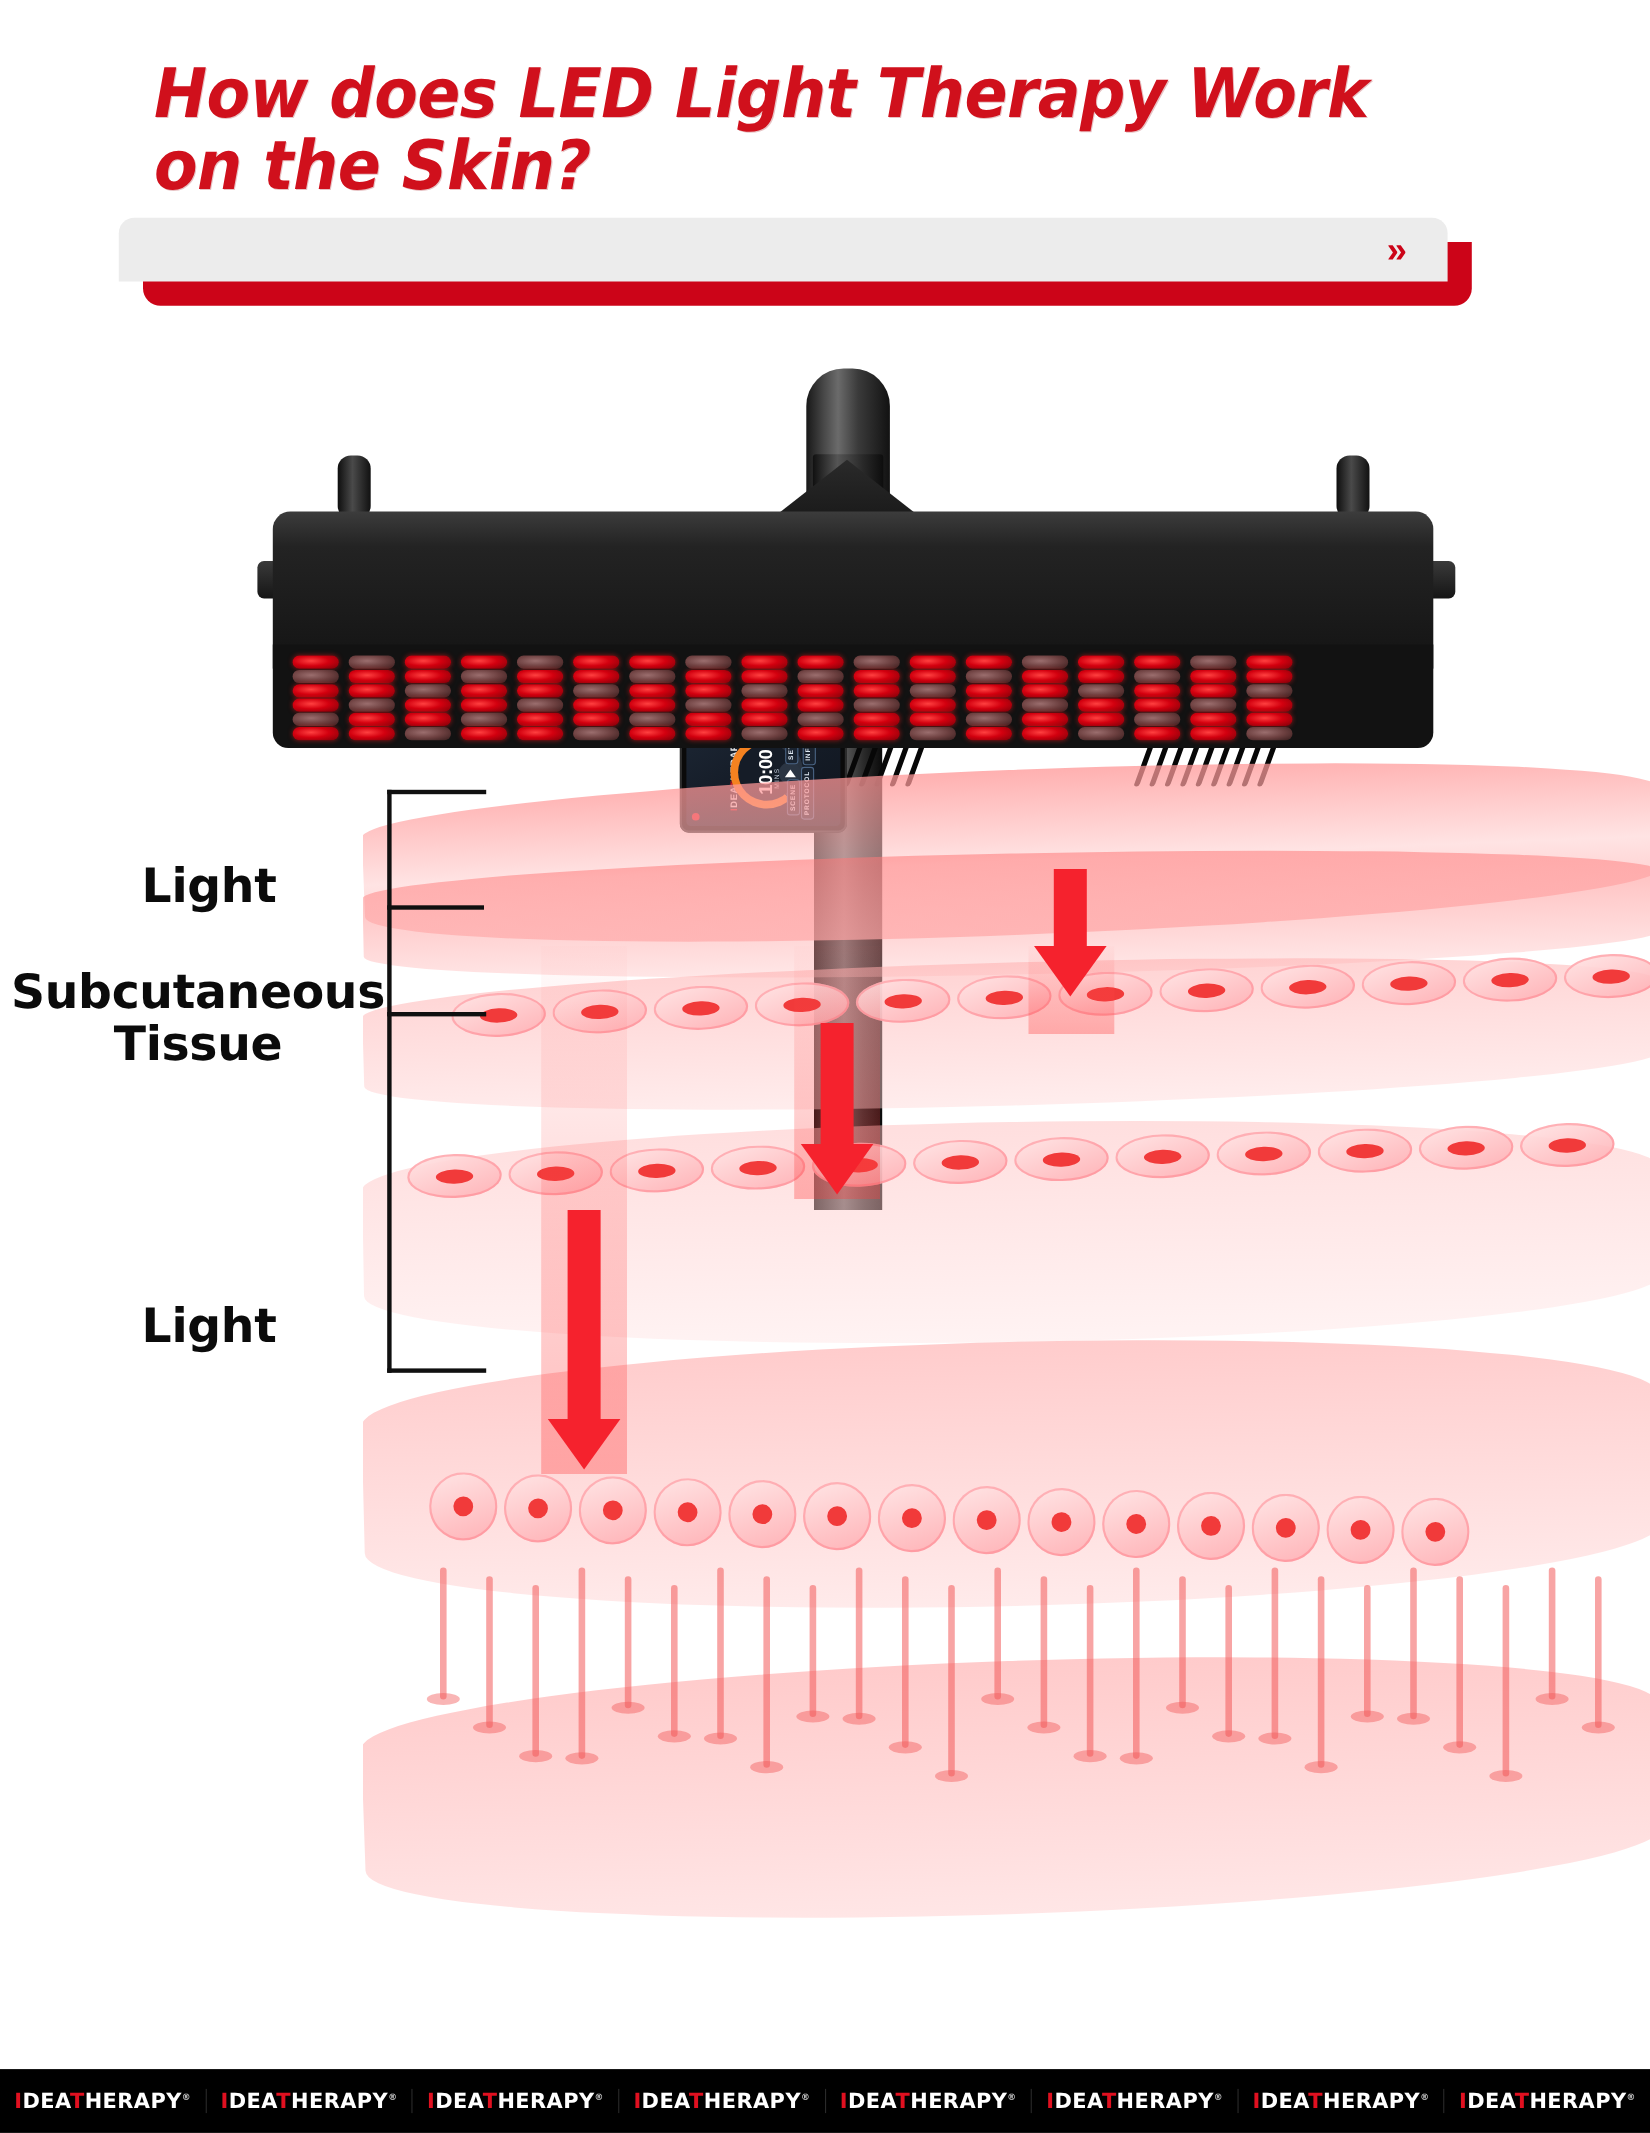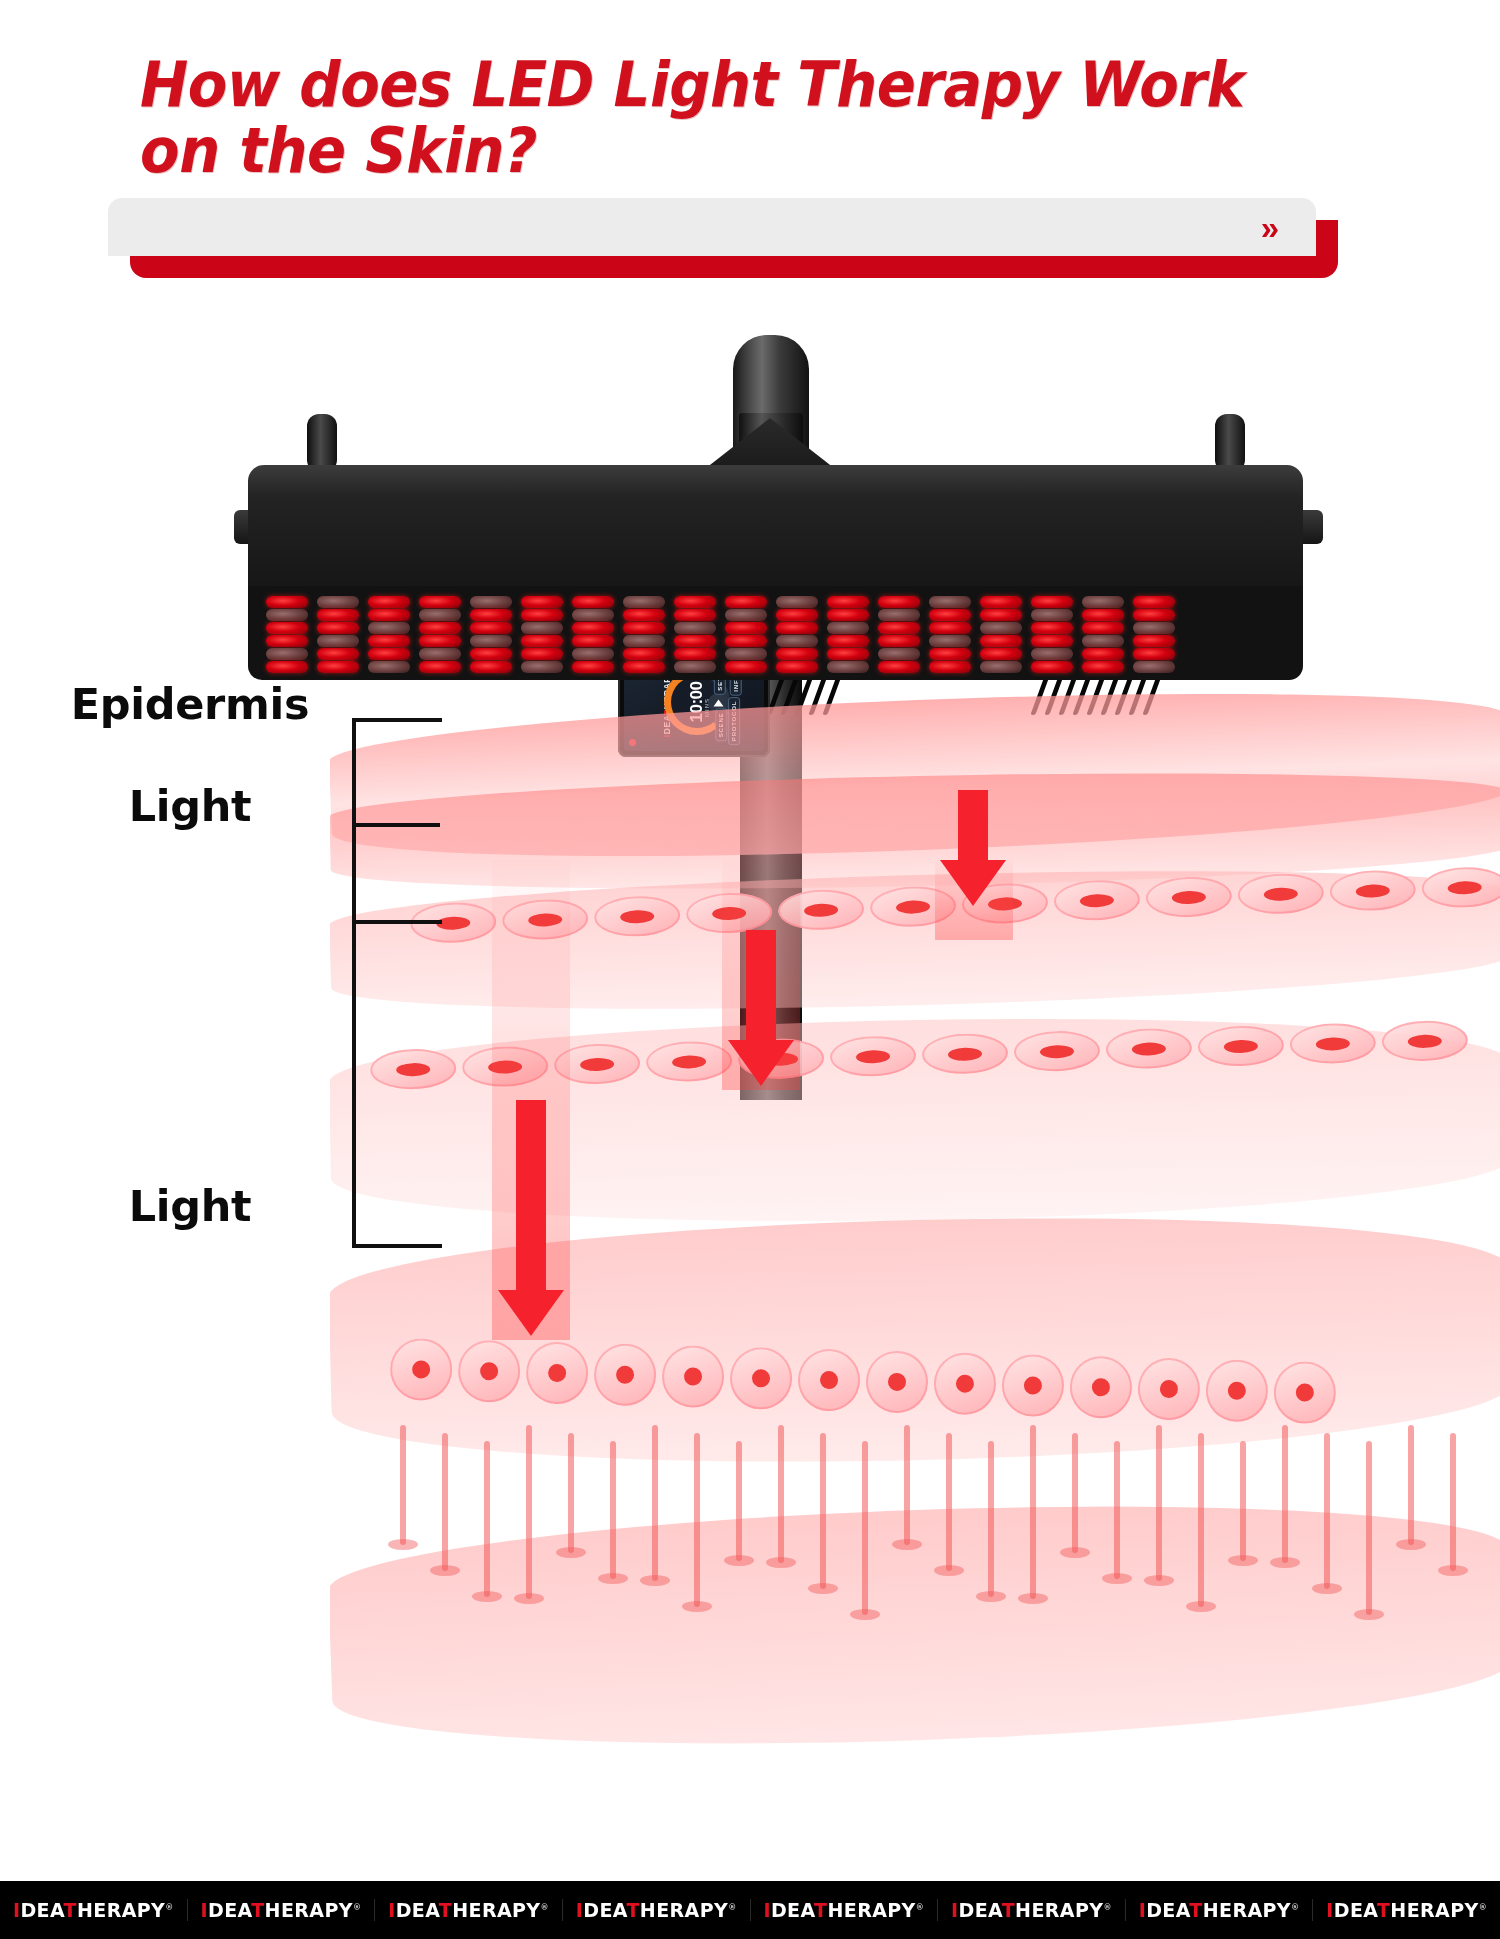--- a/index.html
+++ b/index.html
@@ -663,22 +663,25 @@
 <div class="arrow" id="arrow2">
   <div class="shaft"></div>
   <div class="head"></div>
 </div>
 <div class="arrow" id="arrow1">
   <div class="shaft"></div>
   <div class="head"></div>
 </div>
 
 <div id="labels">
-  <div class="layer-label" id="lbl-epidermis">Epidermis</div>
   <div class="layer-label" id="lbl-dermis">Light</div>
+  <div class="layer-label" id="lbl-subcutaneous">
+    <span>Subcutaneous</span><br>
+    <span>Tissue</span>
+  </div>
   <div class="layer-label" id="lbl-muscle">Light</div>
 
   <div id="bracket">
     <div class="vline"></div>
     <div class="tick" style="top:0px;   width:90px;"></div>
     <div class="tick" style="top:105px; width:88px;"></div>
     <div class="tick" style="top:202px; width:90px;"></div>
     <div class="tick" style="top:526px; width:90px;"></div>
   </div>
 </div>

